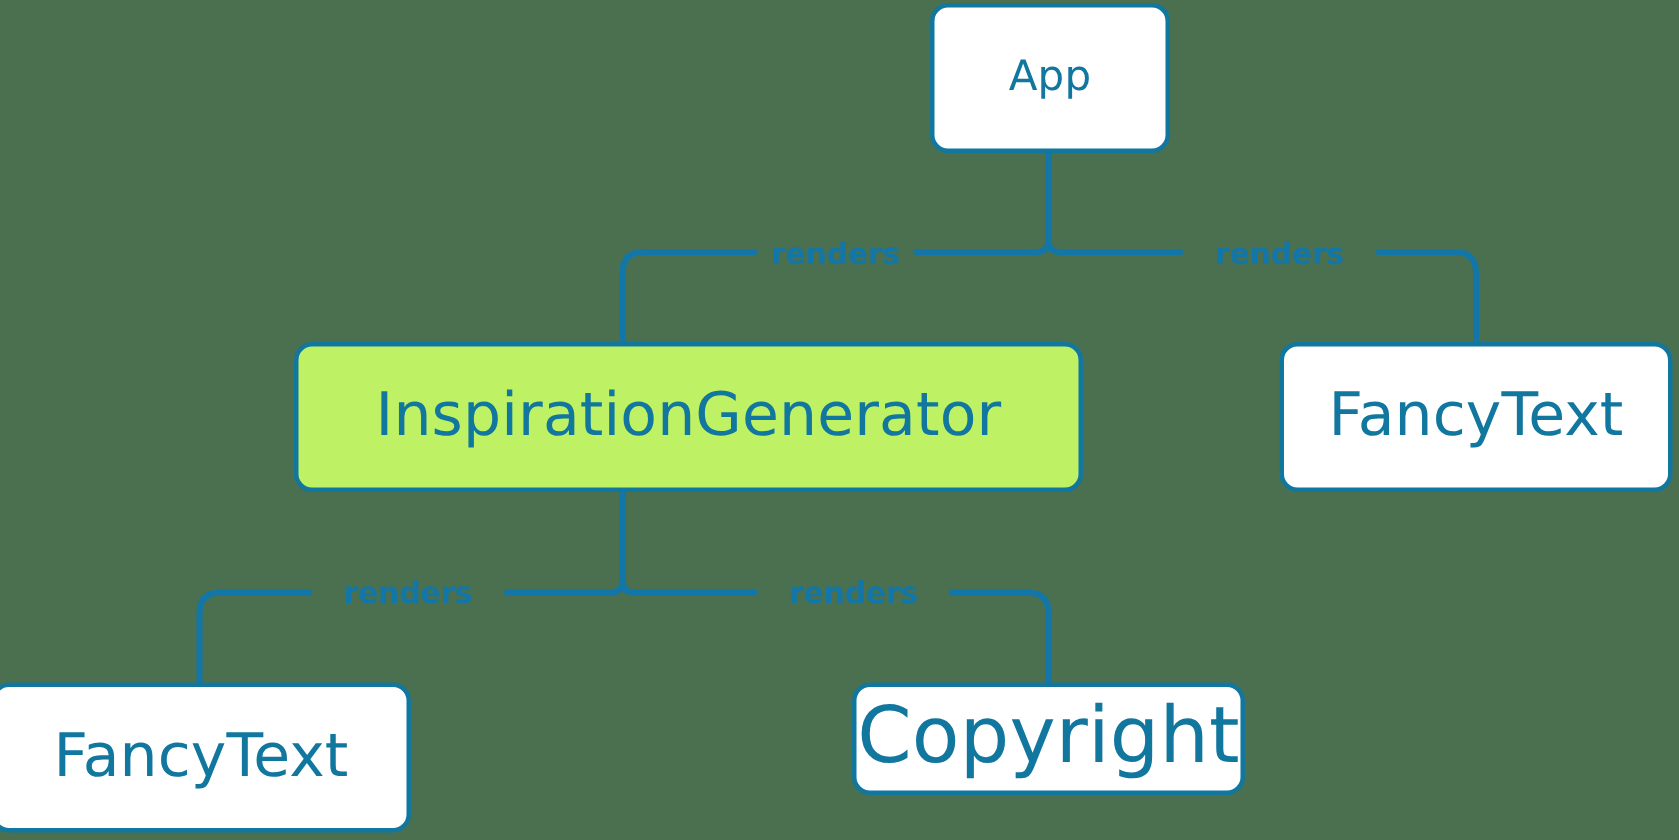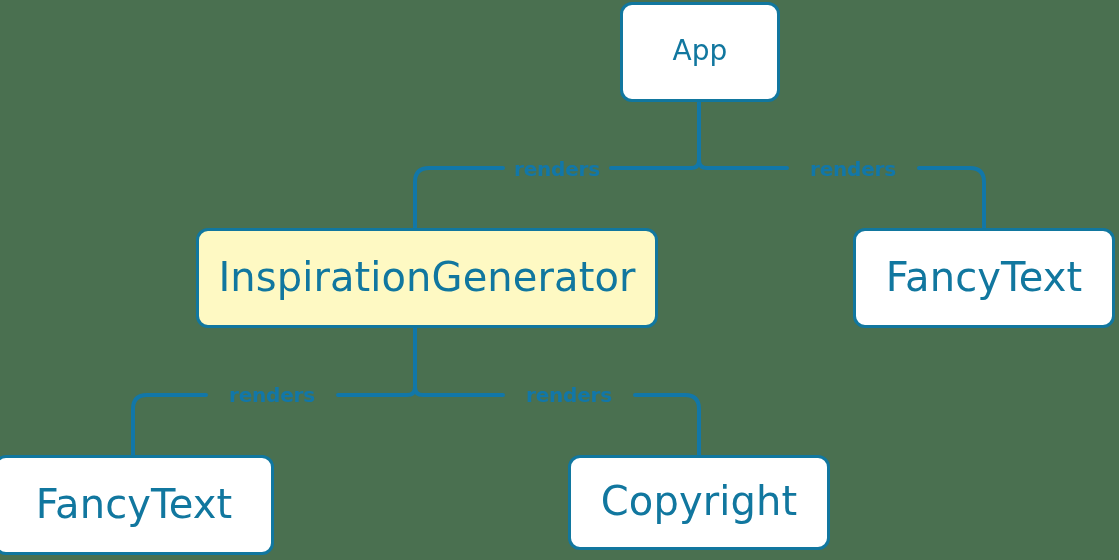--- a/index.html
+++ b/index.html
@@ -77,27 +77,27 @@
   <div id="edge-labels">
       <div class="edge-label" style="left: 557px; top: 169px; color: rgb(18, 119, 168);">renders</div>
       <div class="edge-label" style="left: 853px; top: 169px; color: rgb(18, 119, 168);">renders</div>
       <div class="edge-label" style="left: 272px; top: 395px; color: rgb(18, 119, 168);">renders</div>
       <div class="edge-label" style="left: 569px; top: 395px; color: rgb(18, 119, 168);">renders</div>
     </div>
   <div id="nodes">
       <div class="node" style="left: 620px; top: 2px; width: 160px; height: 100px; background: rgb(255, 255, 255); border-color: rgb(17, 119, 159); color: rgb(17, 119, 159); font-size: 28px;">
         <span class="node-label">App</span>
       </div>
-      <div class="node" style="left: 196px; top: 228px; width: 462px; height: 100px; background: #fef9c3; border-color: rgb(17, 119, 159); color: rgb(17, 119, 159); font-size: 40px;">
+      <div class="node" style="left: 196px; top: 228px; width: 526px; height: 100px; background: #bef264; border-color: rgb(17, 119, 159); color: rgb(17, 119, 159); font-size: 40px;">
         <span class="node-label">InspirationGenerator</span>
       </div>
       <div class="node" style="left: 853px; top: 228px; width: 262px; height: 100px; background: rgb(255, 255, 255); border-color: rgb(17, 119, 159); color: rgb(17, 119, 159); font-size: 40px;">
         <span class="node-label">FancyText</span>
       </div>
       <div class="node" style="left: -6px; top: 455px; width: 280px; height: 100px; background: rgb(255, 255, 255); border-color: rgb(17, 119, 159); color: rgb(17, 119, 159); font-size: 40px;">
         <span class="node-label">FancyText</span>
       </div>
-      <div class="node" style="left: 568px; top: 455px; width: 262px; height: 95px; background: rgb(255, 255, 255); border-color: rgb(17, 119, 159); color: rgb(17, 119, 159); font-size: 40px;">
+      <div class="node" style="left: 568px; top: 455px; width: 262px; height: 75px; background: rgb(255, 255, 255); border-color: rgb(17, 119, 159); color: rgb(17, 119, 159); font-size: 52px;">
         <span class="node-label">Copyright</span>
       </div>
     </div>
 
 </div>
 
 </body></html>

